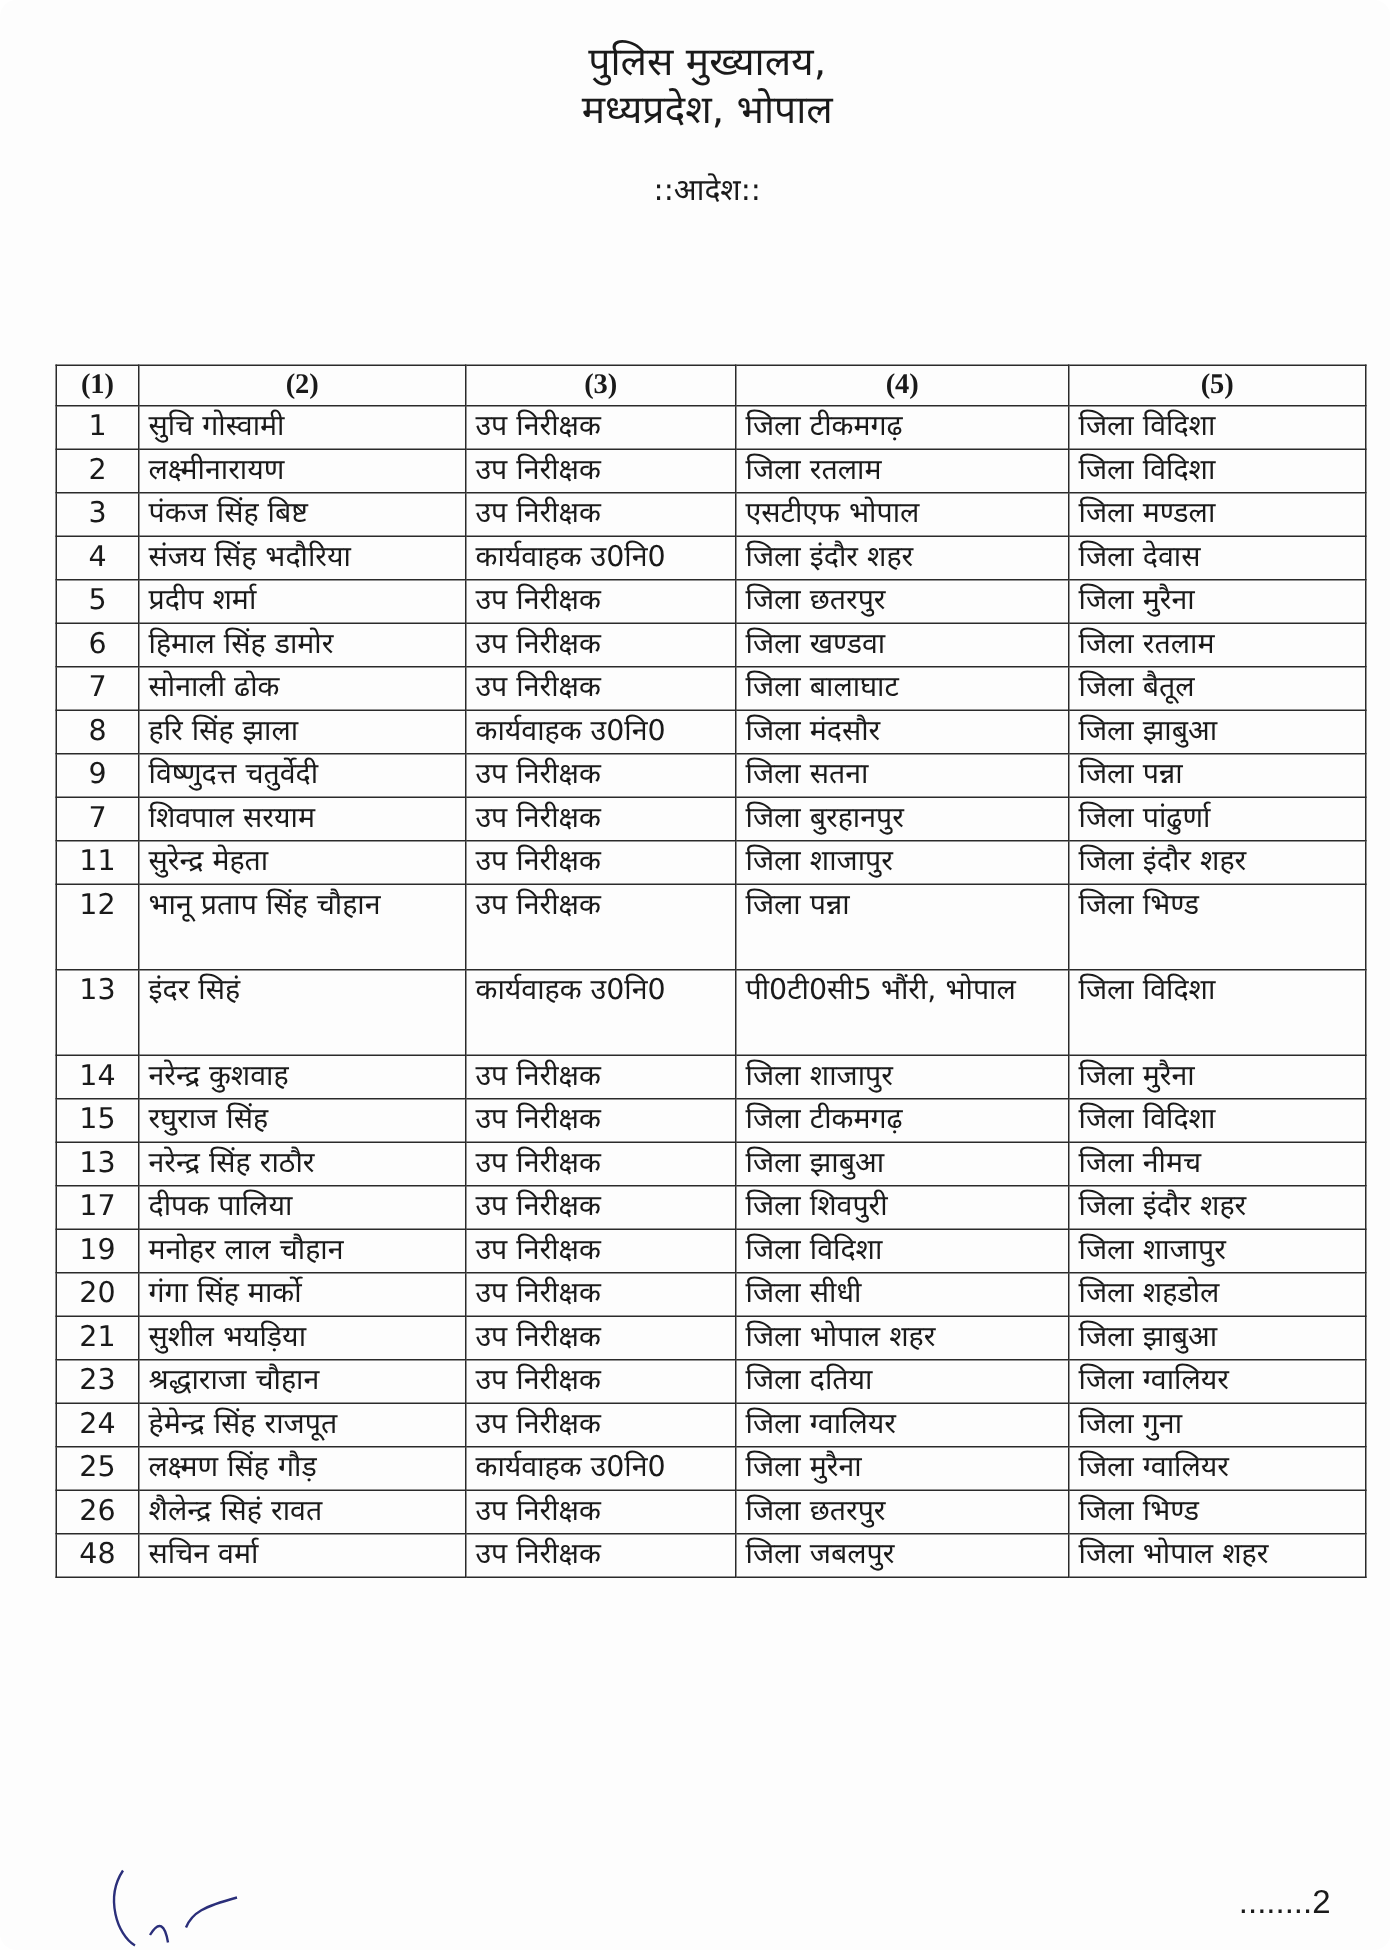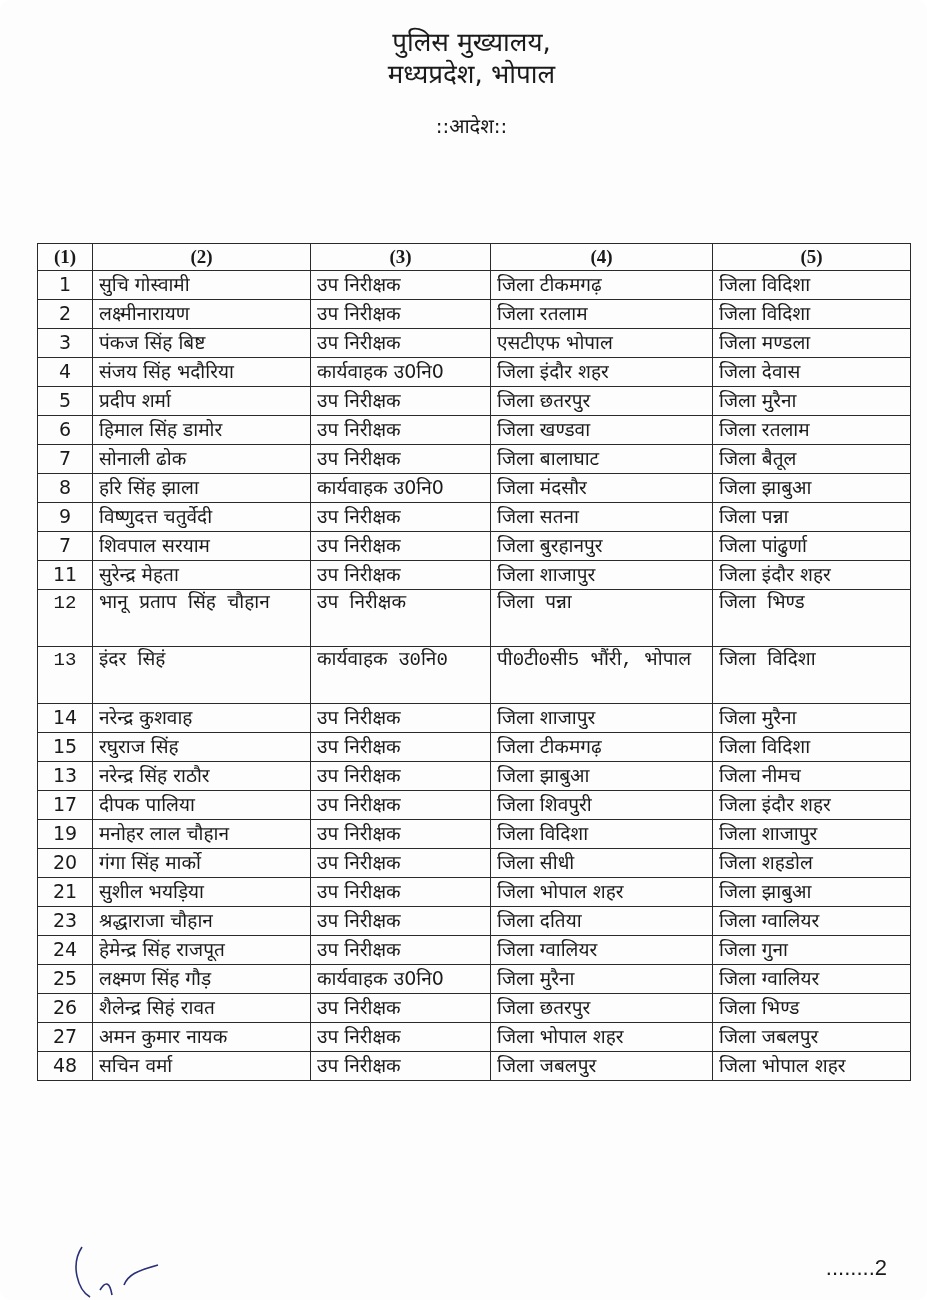--- a/index.html
+++ b/index.html
@@ -17,21 +17,21 @@
   table.transfer { position: absolute; left: 37px; top: 243px; border-collapse: collapse;
                    width: 873px; table-layout: fixed; font-size: 19px; }
   table.transfer td, table.transfer th { border: 1.6px solid #2a2a2a; padding: 0 6px; vertical-align: top;
                    font-weight: normal; line-height: 26px; overflow: hidden; white-space: nowrap; }
   col.c1 { width: 55px; } col.c2 { width: 218px; } col.c3 { width: 180px; } col.c4 { width: 222px; } col.c5 { width: 198px; }
   tr.head th { height: 92px; text-align: center; padding-top: 2px; white-space: normal; font-size: 19px; }
   tr.head th.sr { padding: 2px 2px; }
   tr.nums th { height: 26px; text-align: center; font-family: "Liberation Serif", serif; font-weight: bold; font-size: 19px; }
   tr.row td { height: 28px; }
   tr.row td.sr { text-align: center; }
-  tr.row.tall td { height: 56px; white-space: normal; font-family: Liberation Mono, monospace; }
+  tr.row.tall td { height: 56px; white-space: normal; }
   .pagenum { position: absolute; right: 40px; top: 1255px; font-size: 22px; font-family: "Liberation Sans", sans-serif; }
   .signature { position: absolute; left: 40px; top: 1235px; width: 200px; height: 65px; }
   .stamp { position: absolute; left: 560px; top: 718px; width: 60px; height: 20px; color: #cfcfcf; font-size: 14px; }
 </style>
 </head>
 <body>
 
 <div class="page">
   <div class="hdr-title hdr1">पुलिस मुख्यालय,</div>
   <div class="hdr-title hdr2">मध्यप्रदेश, भोपाल</div>
@@ -218,27 +218,20 @@
           <td>जिला ग्वालियर</td>
         </tr>
         <tr class="row">
           <td class="sr">26</td>
           <td>शैलेन्द्र सिहं रावत</td>
           <td>उप निरीक्षक</td>
           <td>जिला छतरपुर</td>
           <td>जिला भिण्ड</td>
         </tr>
         <tr class="row">
-          <td class="sr">27</td>
-          <td>अमन कुमार नायक</td>
-          <td>उप निरीक्षक</td>
-          <td>जिला भोपाल शहर</td>
-          <td>जिला जबलपुर</td>
-        </tr>
-        <tr class="row">
           <td class="sr">48</td>
           <td>सचिन वर्मा</td>
           <td>उप निरीक्षक</td>
           <td>जिला जबलपुर</td>
           <td>जिला भोपाल शहर</td>
         </tr>
       </tbody>
   </table>
 
   <div class="stamp"></div>

